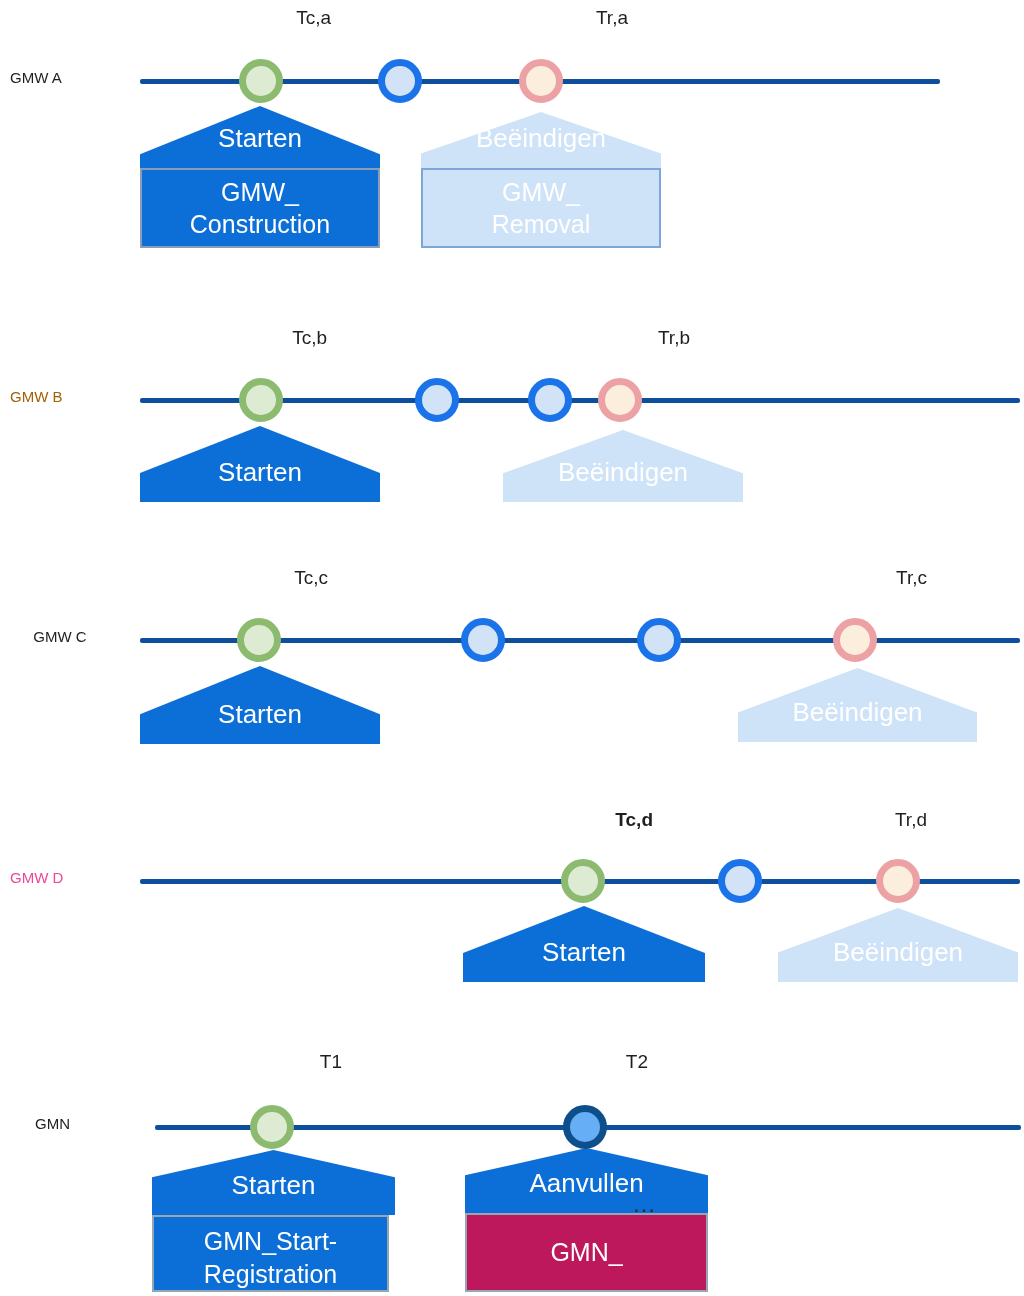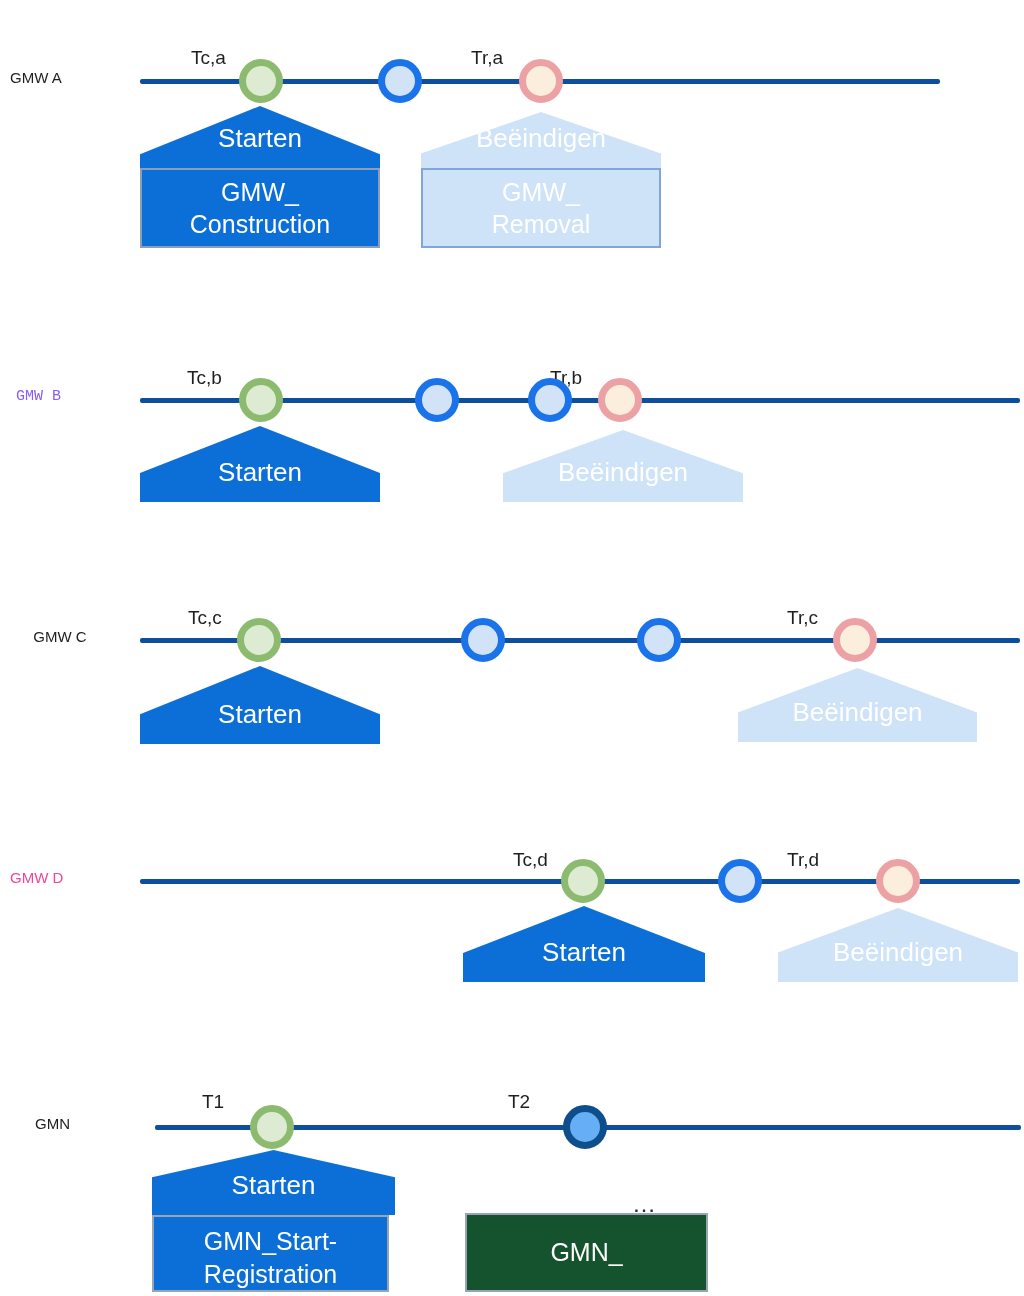--- a/index.html
+++ b/index.html
@@ -21,23 +21,22 @@
   .tl-line{
     position:absolute;
     height:5px;
     border-radius:2px;
   }
   .time-label{
     position:absolute;
     width:140px;
     font-size:19px;
     color:#1f1f1f;
-    text-align:left;
+    text-align:right;
     white-space:nowrap;
-    margin-top:40px;
   }
   .evt-circle{
     position:absolute;
     width:30px;height:30px;
     border-radius:50%;
     border-width:7px;
     border-style:solid;
     box-sizing:content-box;
     z-index:3;
   }
@@ -81,39 +80,39 @@
     line-height:1;
   }
 </style>
 </head>
 <body>
 
 <div id="canvas">
     <div class="row-label" style="left: 10px; top: 69px; color: rgb(31, 31, 31);">GMW A</div>
     <div class="tl-line" style="left: 140px; top: 79px; width: 800px; background: rgb(14, 79, 157);"></div>
     <div class="time-label" style="left: 191px; top: 7px;">Tc,a</div>
-    <div class="time-label" style="left: 471px; top: 7px;">Tr,a</div>
+    <div class="time-label" style="left: 488px; top: 7px;">Tr,a</div>
     <div class="callout" style="left: 140px; top: 106px; width: 240px; height: 62px; background: rgb(12, 111, 216); clip-path: polygon(50% 0px, 100% 78%, 100% 100%, 0px 100%, 0px 78%);">
       <div class="callout-label" style="color: rgb(255, 255, 255);">Starten</div>
     </div>
     <div class="doc-box" style="left: 140px; top: 168px; width: 240px; height: 80px; background: rgb(12, 111, 216); border-color: rgb(139, 157, 185);">
       <div class="box-line">GMW_</div>
       <div class="box-line">Construction</div>
     </div>
     <div class="callout" style="left: 421px; top: 112px; width: 240px; height: 56px; background: rgb(206, 226, 248); clip-path: polygon(50% 0px, 100% 74%, 100% 100%, 0px 100%, 0px 74%);">
       <div class="callout-label" style="color: rgb(255, 255, 255);">Beëindigen</div>
     </div>
     <div class="doc-box" style="left: 421px; top: 168px; width: 240px; height: 80px; background: rgb(206, 226, 248); border-color: rgb(126, 166, 219);">
       <div class="box-line">GMW_</div>
       <div class="box-line">Removal</div>
     </div>
     <div class="evt-circle" style="left: 239px; top: 59px; border-color: rgb(140, 187, 112); background: rgb(222, 235, 211);"></div>
     <div class="evt-circle" style="left: 378px; top: 59px; border-color: rgb(26, 115, 232); background: rgb(210, 227, 248);"></div>
     <div class="evt-circle" style="left: 519px; top: 59px; border-color: rgb(236, 162, 164); background: rgb(252, 238, 220);"></div>
-    <div class="row-label" style="left: 16px; top: 388px; color: #8b5cf6; font-family: Liberation Mono, monospace;">GMW B</div>
+    <div class="row-label" style="left: 10px; top: 388px; color: #a16207;">GMW B</div>
     <div class="tl-line" style="left: 140px; top: 398px; width: 880px; background: rgb(14, 79, 157);"></div>
     <div class="time-label" style="left: 187px; top: 327px;">Tc,b</div>
     <div class="time-label" style="left: 550px; top: 327px;">Tr,b</div>
     <div class="callout" style="left: 140px; top: 426px; width: 240px; height: 76px; background: rgb(12, 111, 216); clip-path: polygon(50% 0px, 100% 62%, 100% 100%, 0px 100%, 0px 62%);">
       <div class="callout-label" style="color: rgb(255, 255, 255);">Starten</div>
     </div>
     <div class="callout" style="left: 503px; top: 430px; width: 240px; height: 72px; background: rgb(206, 226, 248); clip-path: polygon(50% 0px, 100% 60%, 100% 100%, 0px 100%, 0px 60%);">
       <div class="callout-label" style="color: rgb(255, 255, 255);">Beëindigen</div>
     </div>
     <div class="evt-circle" style="left: 239px; top: 378px; border-color: rgb(140, 187, 112); background: rgb(222, 235, 211);"></div>
@@ -129,21 +128,21 @@
     </div>
     <div class="callout" style="left: 738px; top: 668px; width: 239px; height: 74px; background: rgb(206, 226, 248); clip-path: polygon(50% 0px, 100% 60%, 100% 100%, 0px 100%, 0px 60%);">
       <div class="callout-label" style="color: rgb(255, 255, 255);">Beëindigen</div>
     </div>
     <div class="evt-circle" style="left: 237px; top: 618px; border-color: rgb(140, 187, 112); background: rgb(222, 235, 211);"></div>
     <div class="evt-circle" style="left: 461px; top: 618px; border-color: rgb(26, 115, 232); background: rgb(210, 227, 248);"></div>
     <div class="evt-circle" style="left: 637px; top: 618px; border-color: rgb(26, 115, 232); background: rgb(210, 227, 248);"></div>
     <div class="evt-circle" style="left: 833px; top: 618px; border-color: rgb(236, 162, 164); background: rgb(252, 238, 220);"></div>
     <div class="row-label" style="left: 10px; top: 869px; color: #ec4899;">GMW D</div>
     <div class="tl-line" style="left: 140px; top: 879px; width: 880px; background: rgb(14, 79, 157);"></div>
-    <div class="time-label" style="left: 513px; top: 809px;">Tc,d</div>
+    <div class="time-label" style="left: 513px; top: 809px; font-weight: bold;">Tc,d</div>
     <div class="time-label" style="left: 787px; top: 809px;">Tr,d</div>
     <div class="callout" style="left: 463px; top: 906px; width: 242px; height: 76px; background: rgb(12, 111, 216); clip-path: polygon(50% 0px, 100% 62%, 100% 100%, 0px 100%, 0px 62%);">
       <div class="callout-label" style="color: rgb(255, 255, 255);">Starten</div>
     </div>
     <div class="callout" style="left: 778px; top: 908px; width: 240px; height: 74px; background: rgb(206, 226, 248); clip-path: polygon(50% 0px, 100% 60%, 100% 100%, 0px 100%, 0px 60%);">
       <div class="callout-label" style="color: rgb(255, 255, 255);">Beëindigen</div>
     </div>
     <div class="evt-circle" style="left: 561px; top: 859px; border-color: rgb(140, 187, 112); background: rgb(222, 235, 211);"></div>
     <div class="evt-circle" style="left: 718px; top: 859px; border-color: rgb(26, 115, 232); background: rgb(210, 227, 248);"></div>
     <div class="evt-circle" style="left: 876px; top: 859px; border-color: rgb(236, 162, 164); background: rgb(252, 238, 220);"></div>
@@ -151,19 +150,22 @@
     <div class="tl-line" style="left: 155px; top: 1125px; width: 866px; background: rgb(14, 79, 157);"></div>
     <div class="time-label" style="left: 202px; top: 1051px;">T1</div>
     <div class="time-label" style="left: 508px; top: 1051px;">T2</div>
     <div class="callout" style="left: 152px; top: 1150px; width: 243px; height: 65px; background: rgb(12, 111, 216); clip-path: polygon(50% 0px, 100% 42%, 100% 100%, 0px 100%, 0px 42%);">
       <div class="callout-label" style="color: rgb(255, 255, 255);">Starten</div>
     </div>
     <div class="doc-box" style="left: 152px; top: 1215px; width: 237px; height: 77px; background: rgb(12, 111, 216); border-color: rgb(152, 166, 180); justify-content: flex-end;">
       <div class="box-line">GMN_Start-</div>
       <div class="box-line">Registration</div>
     </div>
-    <div class="doc-box" style="left: 465px; top: 1213px; width: 243px; height: 79px; background: #14532d; border-color: rgb(152, 166, 180);">
+    <div class="callout" style="left: 465px; top: 1148px; width: 243px; height: 65px; background: rgb(12, 111, 216); clip-path: polygon(50% 0px, 100% 42%, 100% 100%, 0px 100%, 0px 42%);">
+      <div class="callout-label" style="color: rgb(255, 255, 255);">Aanvullen</div>
+    </div>
+    <div class="doc-box" style="left: 465px; top: 1213px; width: 243px; height: 79px; background: #be185d; border-color: rgb(152, 166, 180);">
       <div class="box-line">GMN_</div>
     </div>
     <div class="dots" style="left: 632px; top: 1192px;">…</div>
     <div class="evt-circle" style="left: 250px; top: 1105px; border-color: rgb(140, 187, 112); background: rgb(222, 235, 211);"></div>
     <div class="evt-circle" style="left: 563px; top: 1105px; border-color: rgb(13, 78, 139); background: rgb(102, 174, 245);"></div>
   </div>
 
 </body></html>

